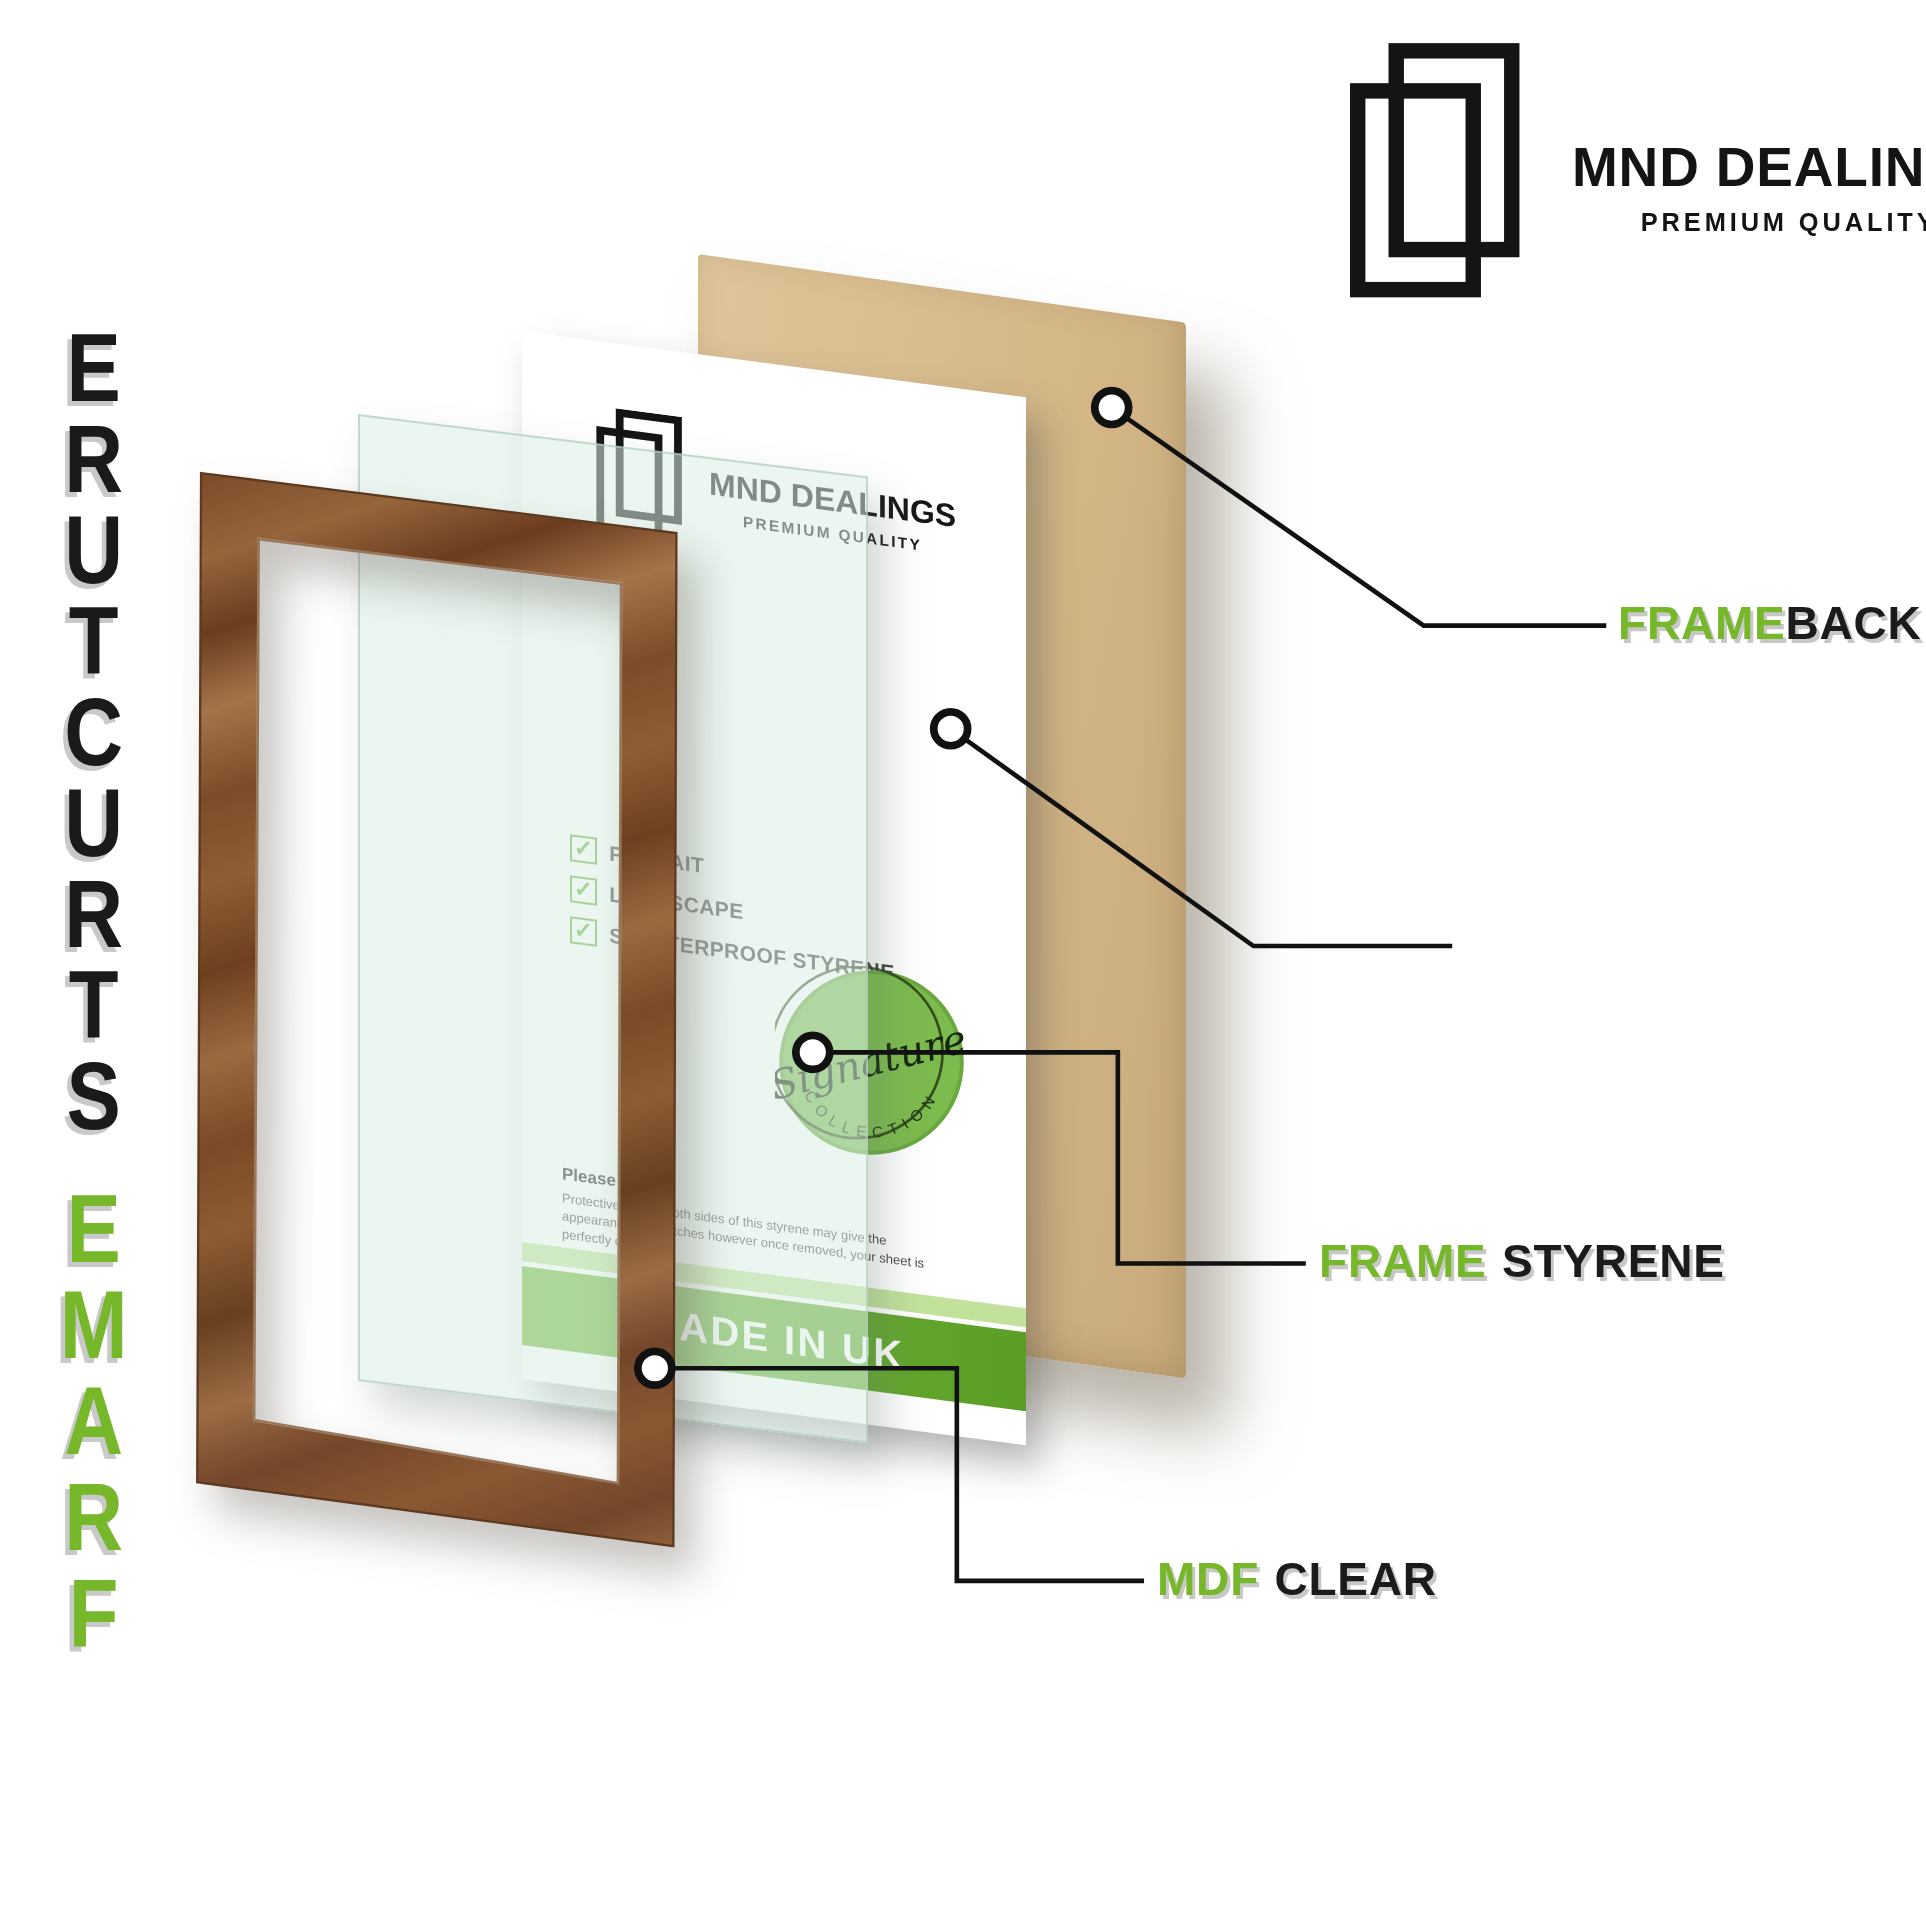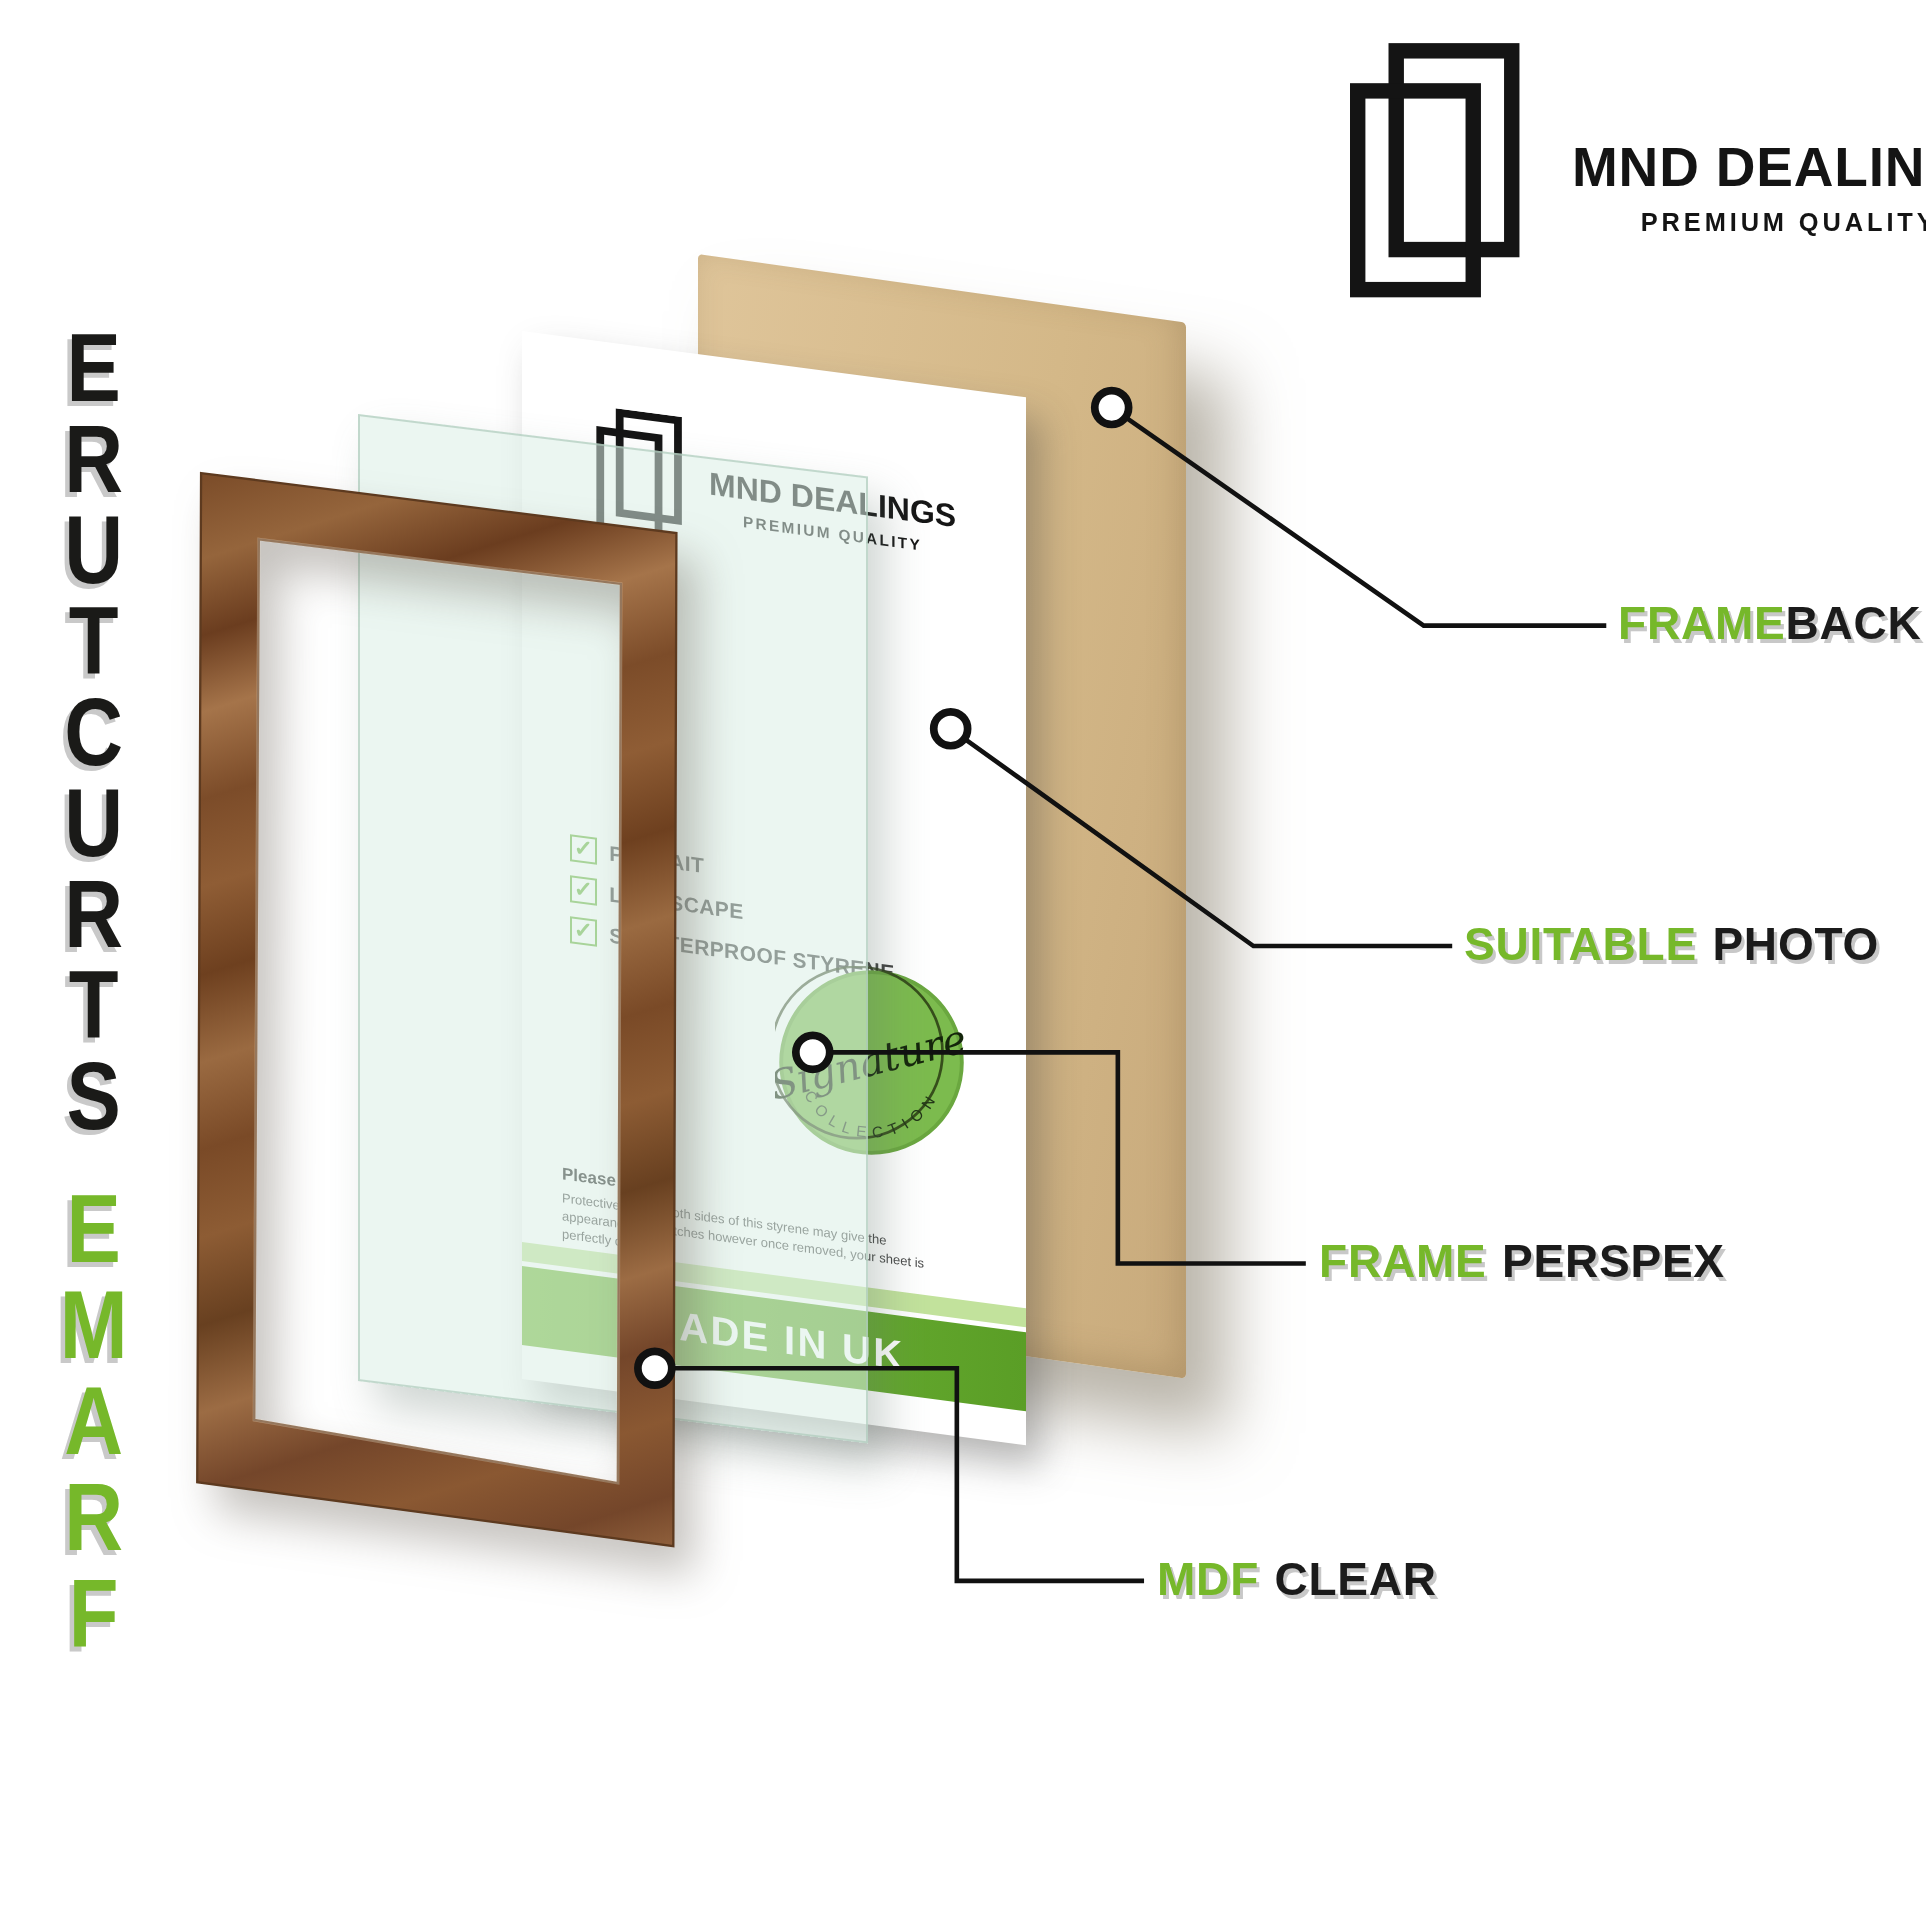--- a/index.html
+++ b/index.html
@@ -197,24 +197,21 @@
     <polyline points="850,1776 1242,1776 1242,2052 1485,2052" fill="none" stroke="#111" stroke-width="6"></polyline>
     <circle cx="1443" cy="529" r="22" fill="#fff" stroke="#111" stroke-width="10"></circle>
     <circle cx="1234" cy="946" r="22" fill="#fff" stroke="#111" stroke-width="10"></circle>
     <circle cx="1055" cy="1366" r="22" fill="#fff" stroke="#111" stroke-width="10"></circle>
     <circle cx="850" cy="1776" r="22" fill="#fff" stroke="#111" stroke-width="10"></circle>
   </svg>
 
   <div id="lbl-backboard" class="clabel">
     <span class="w1">FRAME</span><span class="w2">BACK</span>
   </div>
-  <div id="lbl-suitable" class="clabel spaced">
-    <span class="w1">SUITABLE</span><span class="w2">PHOTO</span>
-  </div>
   <div id="lbl-perspex" class="clabel spaced">
-    <span class="w1">FRAME</span><span class="w2">PERSPEX</span>
+    <span class="w1">FRAME</span><span class="w2">STYRENE</span>
   </div>
   <div id="lbl-mdf" class="clabel spaced">
     <span class="w1">MDF</span><span class="w2">CLEAR</span>
   </div>
 
 </div>
 
 
 </body></html>

